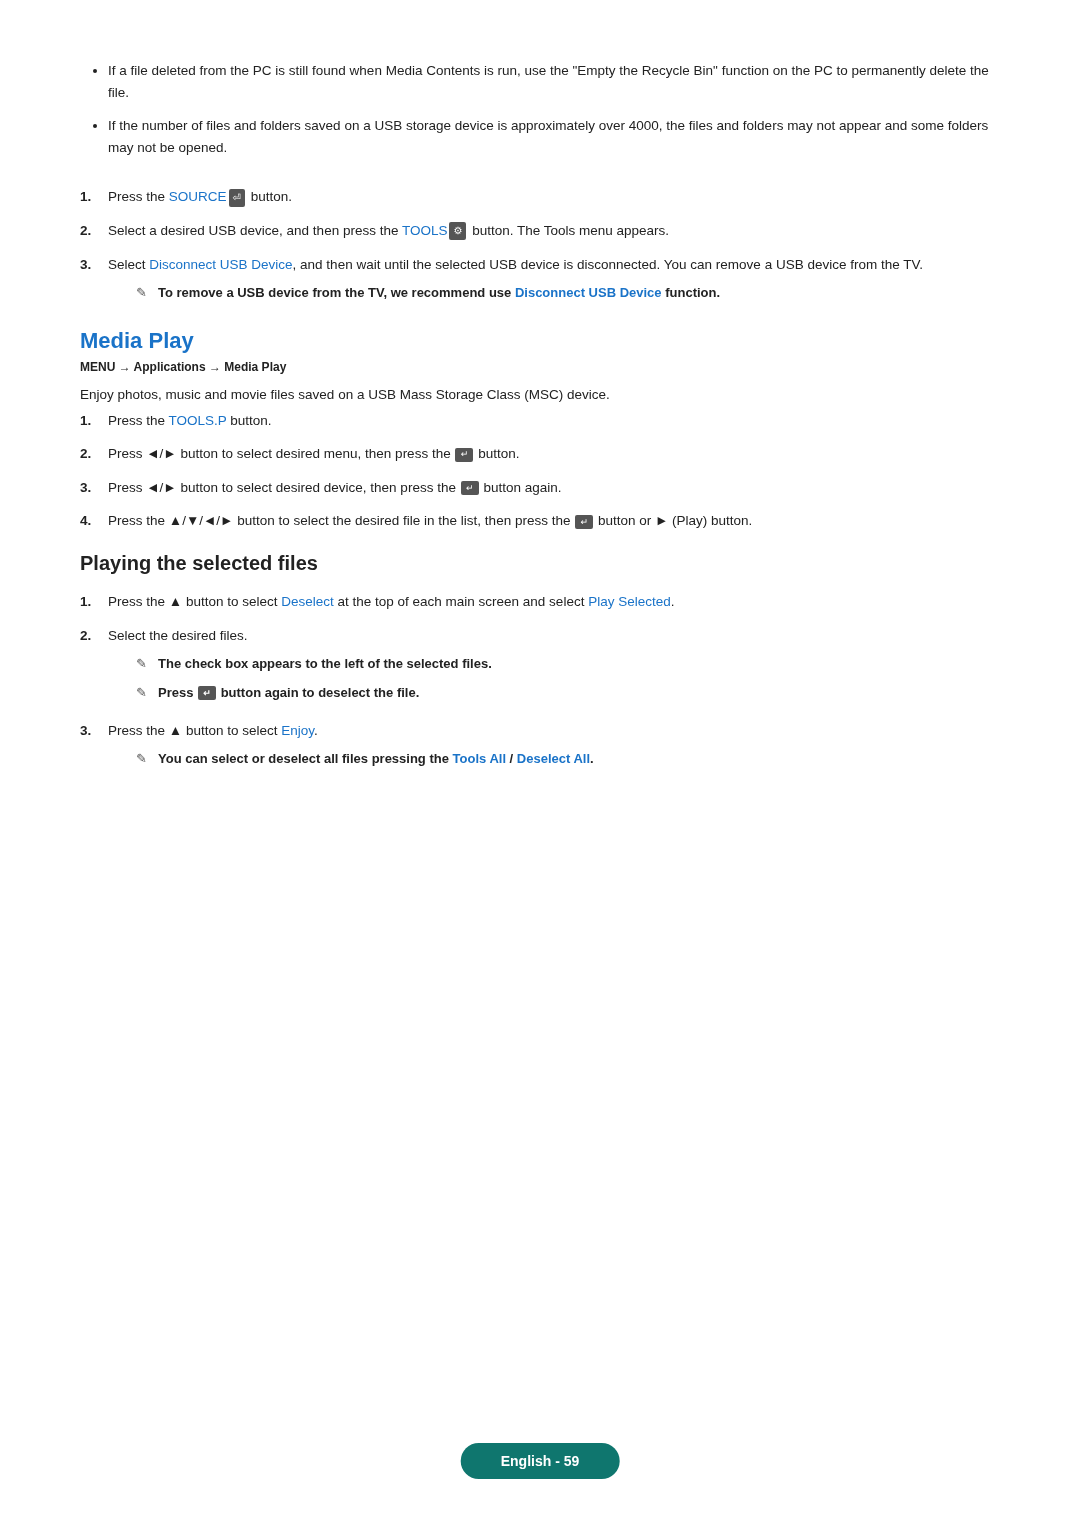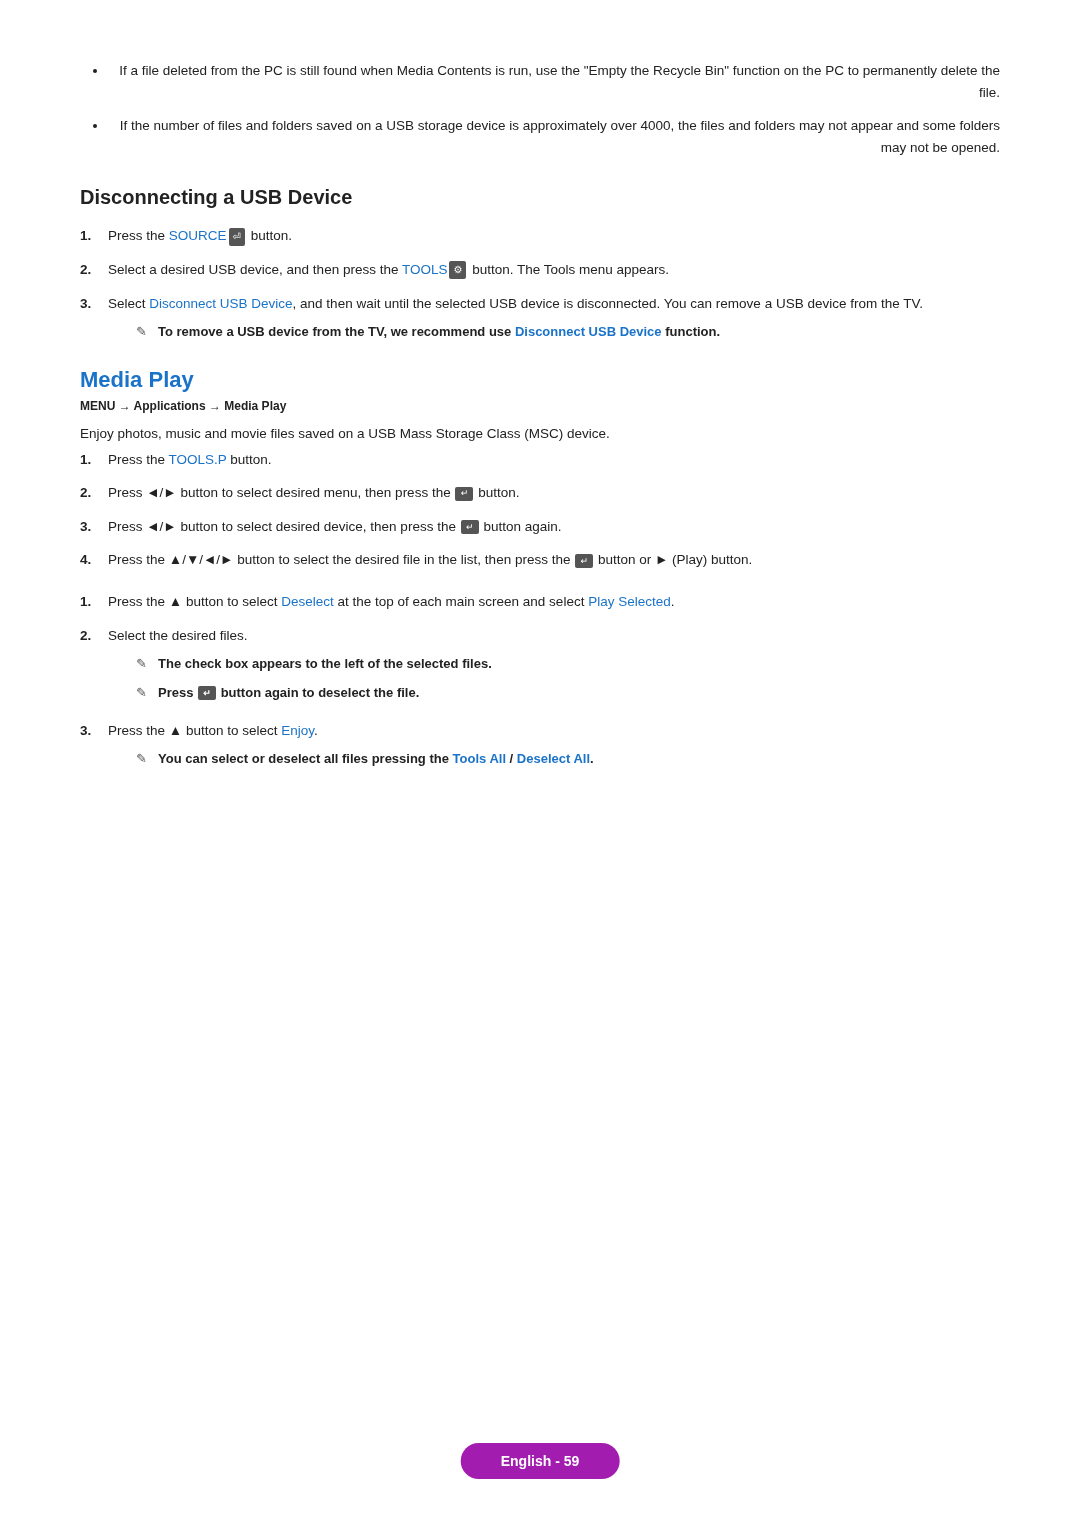--- a/index.html
+++ b/index.html
@@ -28,21 +28,20 @@
       font-weight: 300;
       color: #222222;
       margin-bottom: 28px;
       line-height: 1.2;
     }
 
     .bullet-list {
       list-style: disc;
       padding-left: 28px;
       margin-bottom: 28px;
-      text-align: right;
     }
 
     .bullet-list li {
       margin-bottom: 12px;
       line-height: 1.6;
       font-size: 13.5px;
     }
 
     .section-title {
       font-size: 20px;
@@ -125,21 +124,21 @@
     .blue-text {
       color: #1a73c8;
       text-align: center;
     }
 
     .footer {
       position: absolute;
       bottom: 40px;
       left: 50%;
       transform: translateX(-50%);
-      background: #a21caf;
+      background: #0f766e;
       color: #ffffff;
       padding: 10px 40px;
       border-radius: 20px;
       font-size: 14px;
       font-weight: bold;
       white-space: nowrap;
     }
 
     .inline-icon {
       display: inline-block;
@@ -171,21 +170,20 @@
 
 <div class="page-container">
 
 
   <ul class="bullet-list">
     <li>If a file deleted from the PC is still found when Media Contents is run, use the "Empty the Recycle Bin" function on the PC to permanently delete the file.</li>
     <li>If the number of files and folders saved on a USB storage device is approximately over 4000, the files and folders may not appear and some folders may not be opened.</li>
   </ul>
 
   <div>
-    <h2 class="section-title">Disconnecting a USB Device</h2>
 
     <ol class="numbered-list">
 
       <li>
         <span class="num">1.</span>
         <span class="content">
           Press the <span class="blue-text">SOURCE</span><span class="inline-icon">⏎</span> button.
         </span>
       </li>
 
@@ -237,20 +235,21 @@
         <span class="content">Press ◄/► button to select desired device, then press the <span class="enter-icon">↵</span> button again.</span>
       </li>
       <li>
         <span class="num">4.</span>
         <span class="content">Press the ▲/▼/◄/► button to select the desired file in the list, then press the <span class="enter-icon">↵</span> button or ► (Play) button.</span>
       </li>
     </ol>
   </div>
 
   <div>
+    <h2 class="section-title">Playing the selected files</h2>
 
     <ol class="numbered-list">
 
       <li>
         <span class="num">1.</span>
         <span class="content">
           Press the ▲ button to select <span class="blue-text">Deselect</span> at the top of each main screen and select <span class="blue-text">Play Selected</span>.
         </span>
       </li>
 

